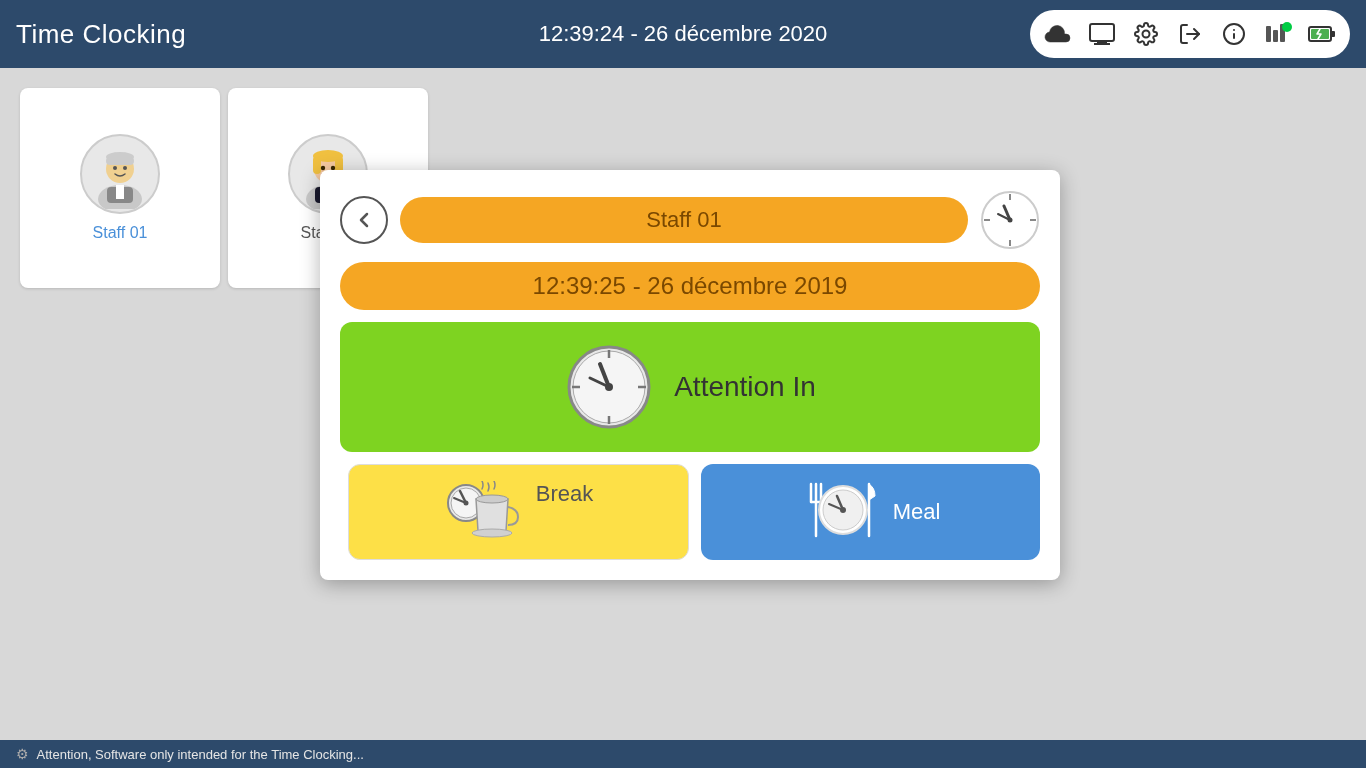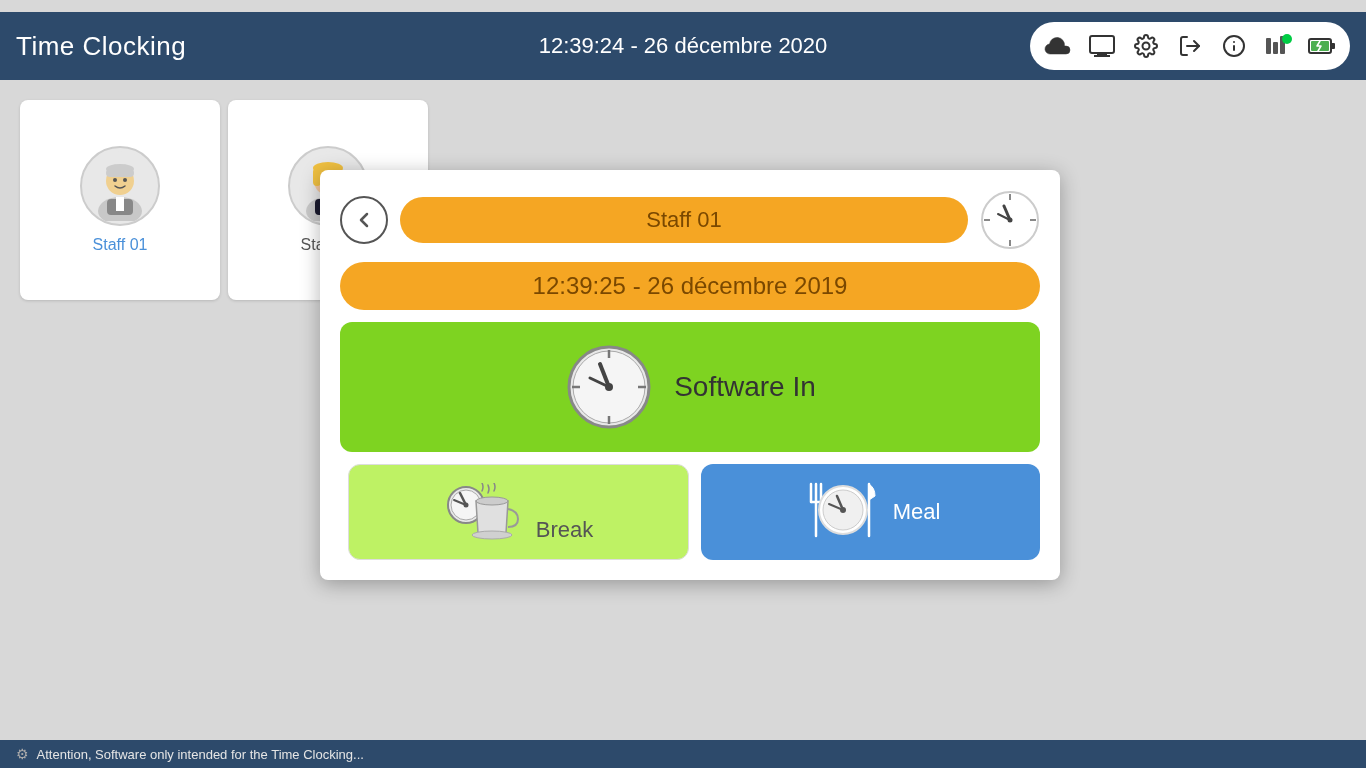--- a/index.html
+++ b/index.html
@@ -14,21 +14,20 @@
 
     
     .header {
       width: 100%;
       height: 68px;
       background: #2d4a6b;
       display: flex;
       align-items: center;
       padding: 0 16px;
       position: relative;
-      margin-top: 12px;
     }
     .header-title {
       color: white;
       font-size: 26px;
       font-weight: 400;
       letter-spacing: 0.5px;
     }
     .header-datetime {
       position: absolute;
       left: 50%;
@@ -203,26 +202,26 @@
       color: #333;
       font-weight: 500;
     }
 
     .bottom-row {
       display: flex;
       gap: 12px;
     }
     .break-btn {
       flex: 1;
-      background: #bef264;
+      background: #fde047;
       border: 1px solid #ddd;
       border-radius: 12px;
       padding: 16px;
       display: flex;
-      align-items: flex-end;
+      align-items: flex-start;
       justify-content: center;
       gap: 12px;
       cursor: pointer;
       margin-left: 8px;
     }
     .break-icon {
       font-size: 48px;
       display: flex;
       align-items: center;
       gap: 4px;
@@ -436,21 +435,21 @@
       <line x1="45" y1="8" x2="45" y2="16" stroke="#777" stroke-width="2.5"></line>
       <line x1="82" y1="45" x2="74" y2="45" stroke="#777" stroke-width="2.5"></line>
       <line x1="45" y1="82" x2="45" y2="74" stroke="#777" stroke-width="2.5"></line>
       <line x1="8" y1="45" x2="16" y2="45" stroke="#777" stroke-width="2.5"></line>
 
       <line x1="45" y1="45" x2="36" y2="22" stroke="#444" stroke-width="4" stroke-linecap="round"></line>
 
       <line x1="45" y1="45" x2="26" y2="36" stroke="#444" stroke-width="3" stroke-linecap="round"></line>
       <circle cx="45" cy="45" r="4" fill="#444"></circle>
     </svg>
-    <span class="clocking-label">Software In</span>
+    <span class="clocking-label">Attention In</span>
   </div>
 
   <div class="bottom-row">
 
     <div class="break-btn">
       <div class="break-icon">
 
         <svg width="80" height="60" viewBox="0 0 80 60">
 
           <circle cx="22" cy="22" r="18" fill="#e8e8e8" stroke="#888" stroke-width="2"></circle>

